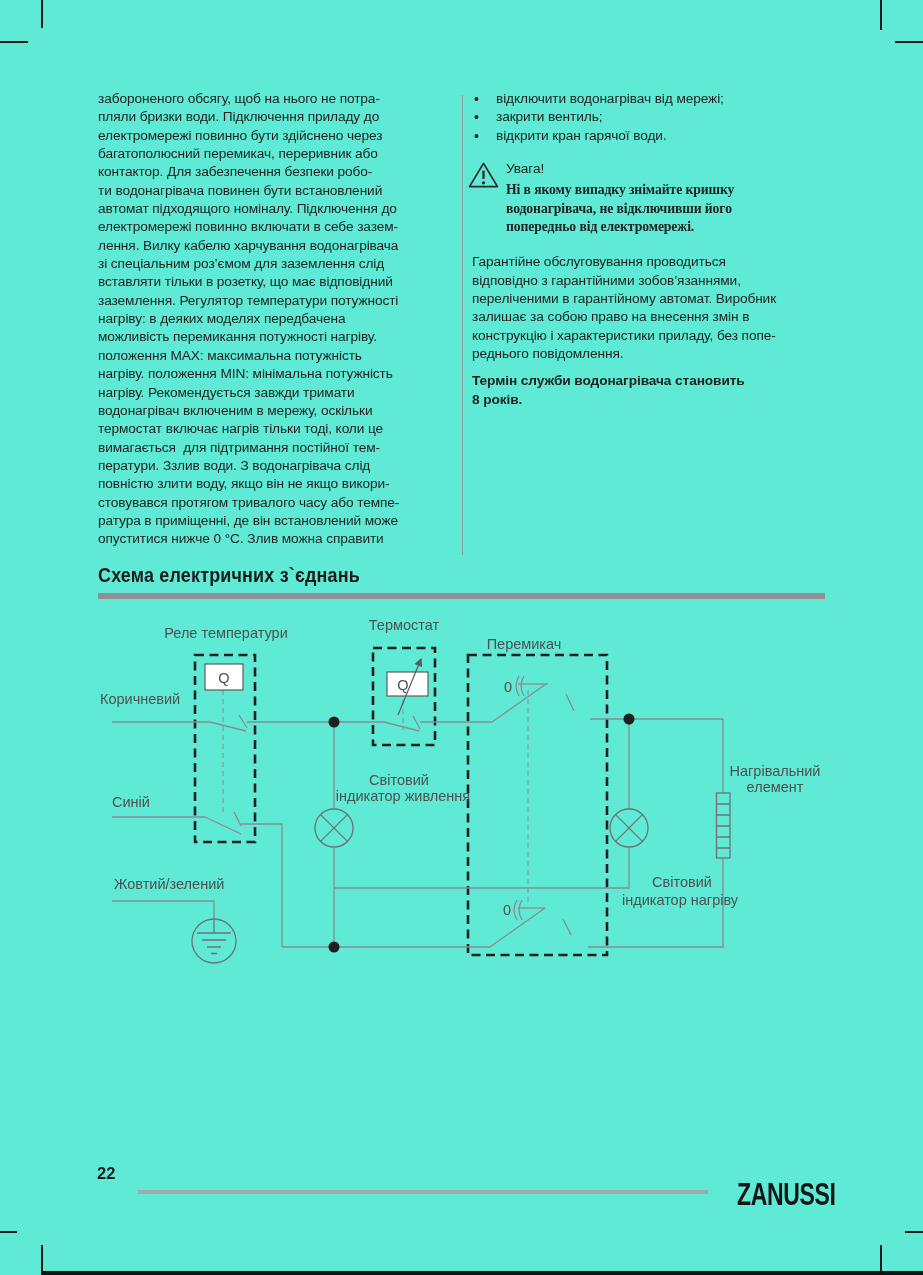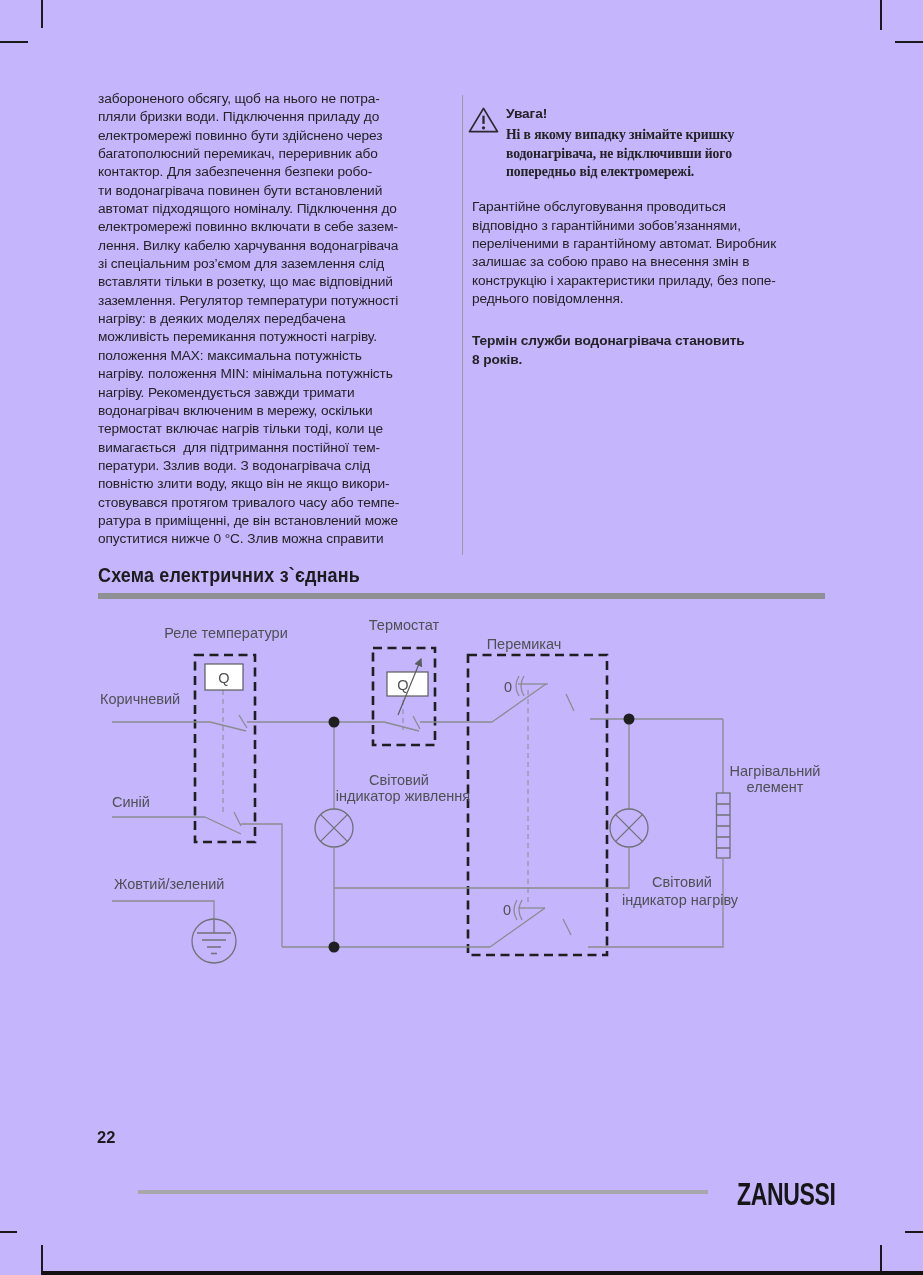--- a/index.html
+++ b/index.html
@@ -1,44 +1,44 @@
 <!DOCTYPE html>
 <html><head>
 <meta charset="utf-8">
 <style>
   html,body{margin:0;padding:0;background:#e8e8e8;}
   .page{
-    position:relative;width:923px;height:1275px;background:#c4b5fd;
+    position:relative;width:923px;height:1275px;background:#5eead4;
     font-family:"Liberation Sans",sans-serif;color:#232323;overflow:hidden;
     margin:0 auto;
   }
   
   .crop{position:absolute;background:#1a1a1a;}
   
   .col{position:absolute;font-size:13.7px;line-height:18.35px;letter-spacing:-0.1px;white-space:pre-wrap;}
   .col-block{white-space:pre-wrap;}
   .divider{position:absolute;width:1px;background:#9a9a9a;}
   .bullets{margin:0;padding:0;list-style:none;}
   .bullets li{position:relative;padding-left:24px;}
   .bullets li::before{content:"•";position:absolute;left:2px;top:0;font-size:14px;}
   .warning{position:relative;padding-left:34px;margin-top:15px;}
-  .warning .w-title{font-weight:bold;}
+  .warning .w-title{font-weight:normal;}
   .warning .w-body{font-weight:bold;white-space:pre-wrap;margin-top:3px;font-family:Liberation Serif, serif;}
   .warn-icon{position:absolute;left:-4px;top:1px;}
   .gap-block{margin-top:17px;}
   .bold{font-weight:bold;}
   
   .section-title{
     position:absolute;left:98px;top:564px;font-weight:bold;font-size:19.5px;
     transform:scaleX(0.92);transform-origin:left center;white-space:nowrap;color:#1c1c1c;
     letter-spacing:0.2px;
   }
   .section-rule{position:absolute;left:98px;top:593px;width:727px;height:6px;background:#8f9093;}
   
-  .page-number{position:absolute;left:97px;top:1128px;font-size:16.5px;font-weight:bold;color:#1c1c1c;}
+  .page-number{position:absolute;left:97px;top:1164px;font-size:16.5px;font-weight:bold;color:#1c1c1c;}
   .footer-rule{position:absolute;left:138px;top:1190px;width:570px;height:4px;background:#a6a8ab;}
   .brand{
     position:absolute;left:700px;top:1176px;width:132px;text-align:right;
     font-weight:bold;font-size:32px;color:#161616;transform:scaleX(0.72);
     transform-origin:right center;letter-spacing:-0.5px;white-space:nowrap;
   }
   .bottom-bar{position:absolute;left:42px;top:1271px;width:881px;height:4px;background:#111;}
   
   .diagram{position:absolute;left:90px;top:612px;width:745px;height:365px;}
   .diagram text{font-family:"Liberation Sans",sans-serif;fill:#4f5052;font-size:14.5px;}
@@ -87,40 +87,45 @@
 вимагається  для підтримання постійної тем-
 ператури. Ззлив води. З водонагрівача слід
 повністю злити воду, якщо він не якщо викори-
 стовувався протягом тривалого часу або темпе-
 ратура в приміщенні, де він встановлений може
 опуститися нижче 0 °C. Злив можна справити</div>
 
   <div class="divider" style="left:462px;top:95px;height:460px;"></div>
 
   <div class="col" style="left:472px;top:90px;width:362px;white-space:normal;">
+    <ul class="bullets">
+      <li>відключити водонагрівач від мережі;</li>
+      <li>закрити вентиль;</li>
+      <li>відкрити кран гарячої води.</li>
+    </ul>
     <div class="warning">
       <span class="warn-icon">
         <svg width="31" height="28" viewBox="0 0 32 29">
           <polygon points="16,2.5 30.5,26.5 1.5,26.5" fill="none" stroke="#2b2b2b" stroke-width="1.8" stroke-linejoin="round"></polygon>
           <line x1="16" y1="10" x2="16" y2="18.5" stroke="#2b2b2b" stroke-width="2.4"></line>
           <circle cx="16" cy="22.6" r="1.7" fill="#2b2b2b"></circle>
         </svg>
       </span>
       <div class="w-title">Увага!</div>
       <div class="w-body">Ні в якому випадку знімайте кришку
 водонагрівача, не відключивши його
 попередньо від електромережі.</div>
     </div>
     <div class="col-block gap-block">Гарантійне обслуговування проводиться
 відповідно з гарантійними зобов’язаннями,
 переліченими в гарантійному автомат. Виробник
 залишає за собою право на внесення змін в
 конструкцію і характеристики приладу, без попе-
 реднього повідомлення.</div>
-    <div class="col-block gap-block bold" style="margin-top:24px;">Термін служби водонагрівача становить
+    <div class="col-block gap-block bold" style="margin-top:9px;">Термін служби водонагрівача становить
 8 років.</div>
   </div>
 
   <div class="section-title">Схема електричних з`єднань</div>
   <div class="section-rule"></div>
 
   <svg class="diagram" viewBox="90 612 745 365">
     <defs>
       <marker id="arrow" markerWidth="9" markerHeight="9" refX="6" refY="3.5" orient="auto">
         <path d="M0,0 L7,3.5 L0,7 Z" fill="#5b5c5e"></path>

